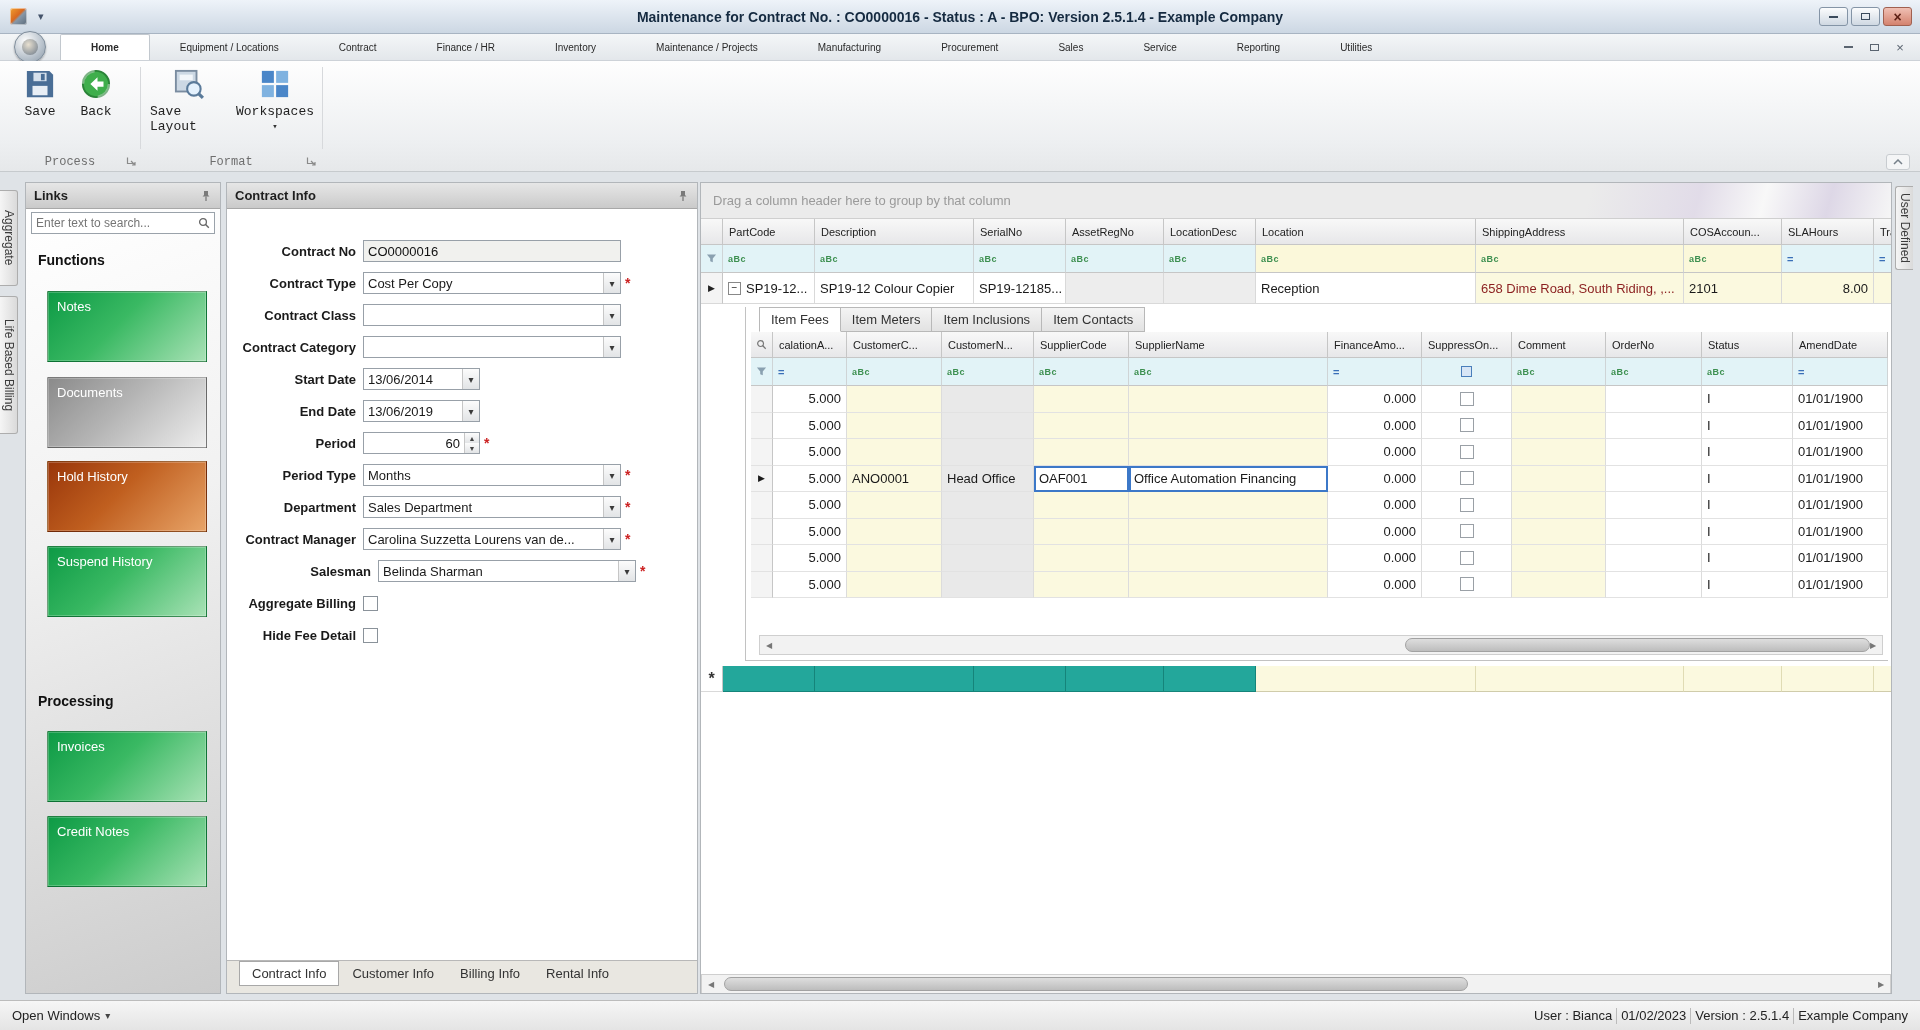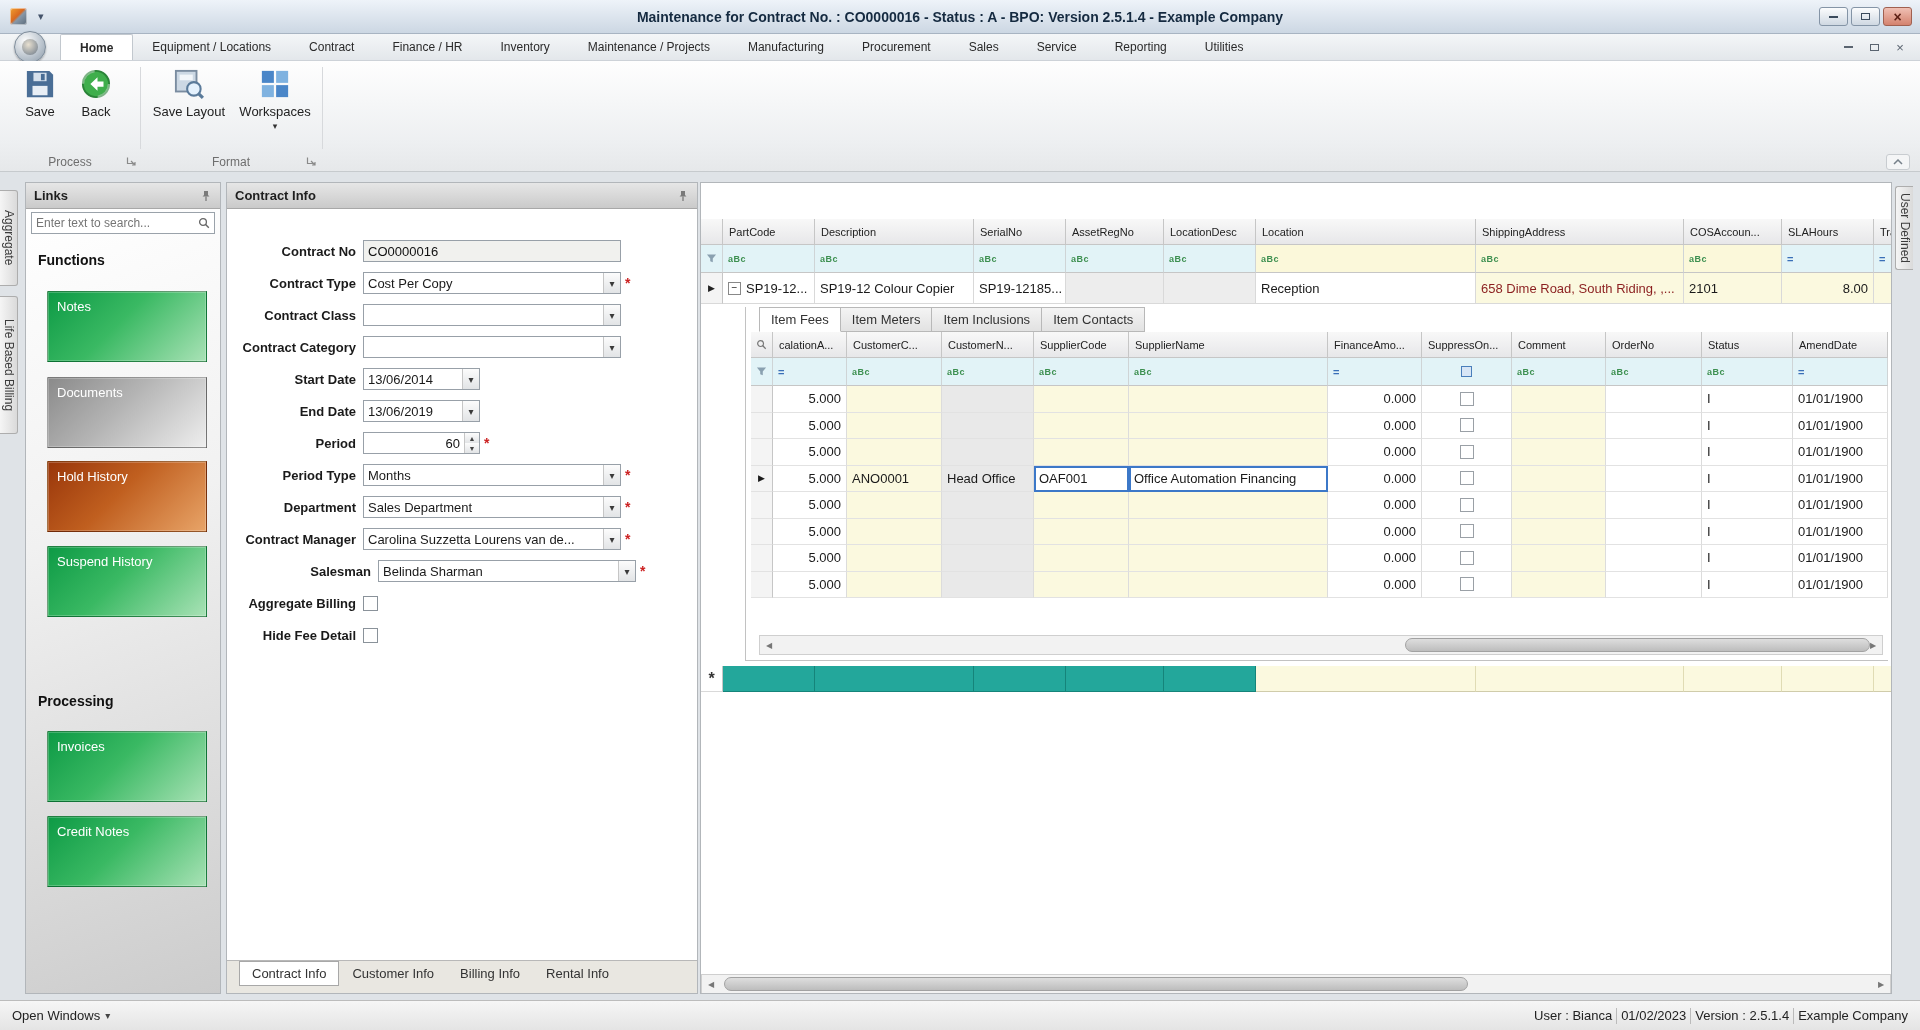--- a/index.html
+++ b/index.html
@@ -14,26 +14,26 @@
 .wbtns{position:absolute;right:8px;top:7px;display:flex;gap:3px;}
 .wbtn{width:29px;height:19px;border:1px solid #8494a6;border-radius:3px;background:linear-gradient(#fbfcfd,#cfd8e2);display:flex;align-items:center;justify-content:center;color:#3a4a5c;font-size:14px;line-height:1;}
 .wbtn.close{background:linear-gradient(#f0c0b4,#d4826e);border-color:#a06050;color:#5c1f14;font-weight:bold;}
 .g-min{width:9px;height:2px;background:#3a4a5c;}
 .g-max{width:9px;height:7px;border:1.5px solid #3a4a5c;}
 
 .tabrow{position:absolute;left:0;top:34px;width:1920px;height:27px;background:linear-gradient(#f4f6f8,#e3e7eb);border-bottom:1px solid #cdd2d8;}
 .appbtn{position:absolute;left:14px;top:-3px;width:32px;height:32px;border-radius:50%;background:radial-gradient(circle at 35% 30%,#fdfdfd,#b8c2cc 60%,#8a98a6);border:1px solid #7e8c9a;box-shadow:0 1px 2px rgba(0,0,0,.3);}
 .appbtn::after{content:"";position:absolute;left:7px;top:7px;width:16px;height:16px;border-radius:50%;background:radial-gradient(circle at 40% 35%,#e8e0d0,#6a7888);}
 .rtabs{position:absolute;left:60px;top:0;height:26px;display:flex;}
-.rtab{padding:0 19px;display:flex;align-items:center;font-size:12px;color:#2a2a2a;}
+.rtab{padding:0 30px;display:flex;align-items:center;font-size:10px;color:#2a2a2a;}
 .rtab.active{background:#fff;border:1px solid #c2c8ce;border-bottom:none;font-weight:bold;border-radius:2px 2px 0 0;}
 .miniwb{position:absolute;right:8px;top:4px;display:flex;gap:2px;}
 .mb{width:24px;height:18px;display:flex;align-items:center;justify-content:center;color:#5a6470;border:1px solid transparent;border-radius:2px;font-size:13px;}
 
-.ribbon{position:absolute;left:0;top:61px;width:1920px;height:111px;background:linear-gradient(#fefefe,#edeff1 75%,#e6e8ea);border-bottom:1px solid #c6cacd;}
+.ribbon{position:absolute;left:0;top:61px;width:1920px;height:111px;background:linear-gradient(#fefefe,#edeff1 75%,#e6e8ea);border-bottom:1px solid #c6cacd;font-family:Liberation Mono, monospace;}
 .bigbtn{position:absolute;top:8px;display:flex;flex-direction:column;align-items:center;gap:5px;font-size:13px;color:#222;}
 .gsep{position:absolute;top:6px;width:1px;height:82px;background:#d7d9dc;}
 .glabel{position:absolute;top:92px;height:17px;font-size:12px;color:#6e6e6e;display:flex;align-items:center;justify-content:center;}
 .launcher{position:absolute;top:95px;width:11px;height:11px;}
 .ribcollapse{position:absolute;right:10px;top:93px;width:24px;height:16px;display:flex;align-items:center;justify-content:center;border:1px solid #c8ccd0;border-radius:3px;background:#f4f5f6;color:#76808a;}
 .wscaret{font-size:9px;color:#333;margin-top:-3px;}
 
 .vtab{position:absolute;background:linear-gradient(90deg,#f5f5f5,#dadada);border:1px solid #adadad;color:#3c3c3c;font-size:12px;display:flex;align-items:center;justify-content:center;writing-mode:vertical-rl;border-radius:3px;}
 .vtab.left{left:0;width:18px;border-left:none;border-radius:0 3px 3px 0;}
 .vtab.right{right:7px;width:18px;border-right:none;border-radius:3px 0 0 3px;}
@@ -376,20 +376,23 @@
 
   <div class="btabs">
     <div class="btab active">Contract Info</div>
     <div class="btab">Customer Info</div>
     <div class="btab">Billing Info</div>
     <div class="btab">Rental Info</div>
   </div>
 </div>
 
 <div class="grid-area">
+  <div class="ghint">
+      <span>Drag a column header here to group by that column</span>
+    </div>
 
   <div class="mrow" style="top:36px;">
     <div class="hcell"></div>
     <div class="hcell">PartCode</div>
     <div class="hcell">Description</div>
     <div class="hcell">SerialNo</div>
     <div class="hcell">AssetRegNo</div>
     <div class="hcell">LocationDesc</div>
     <div class="hcell">Location</div>
     <div class="hcell">ShippingAddress</div>

